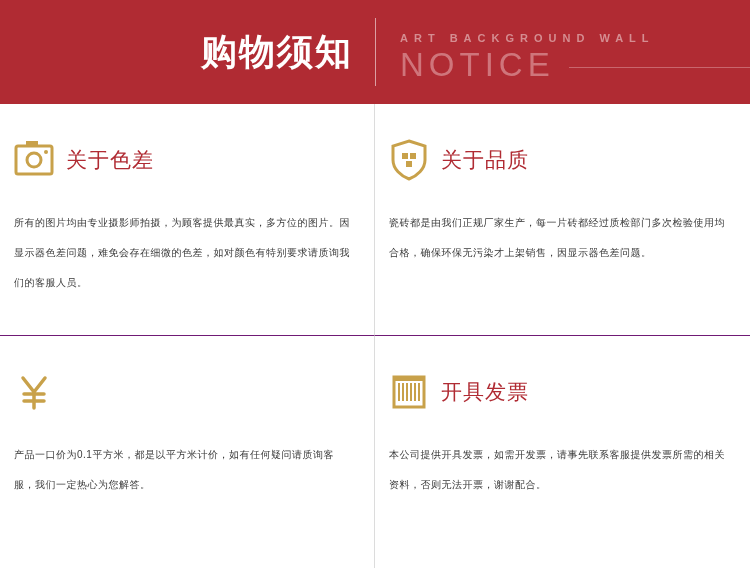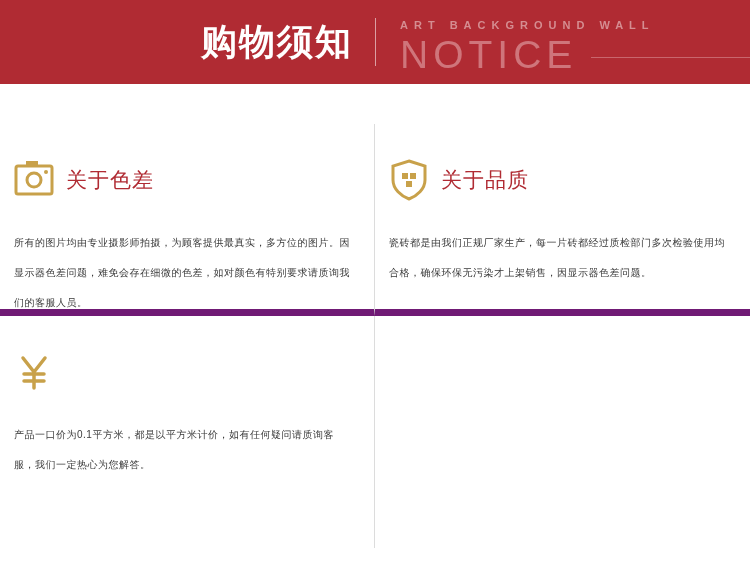--- a/index.html
+++ b/index.html
@@ -17,21 +17,21 @@
   .page {
     position: relative;
     width: 750px;
     height: 568px;
     background: #ffffff;
   }
 
   
   .header {
     position: relative;
-    height: 84px;
+    height: 104px;
     background: #b02b33;
     display: flex;
     align-items: stretch;
     overflow: hidden;
   }
   .header-left {
     width: 375px;
     display: flex;
     align-items: center;
     justify-content: flex-end;
@@ -66,21 +66,21 @@
     font-weight: bold;
     margin-bottom: 4px;
     white-space: nowrap;
   }
   .header-sub-row {
     display: flex;
     align-items: center;
   }
   .header-subtitle {
     color: #cf757b;
-    font-size: 39px;
+    font-size: 33px;
     letter-spacing: 5px;
     line-height: 1;
     font-weight: normal;
     white-space: nowrap;
   }
   .header-rule {
     flex: 1;
     height: 1px;
     background: #c9666d;
     margin-left: 14px;
@@ -99,22 +99,21 @@
   }
   .cell {
     position: relative;
     box-sizing: border-box;
     padding: 30px 22px 0 14px;
   }
   .cell.left {
     border-right: 1px solid #dcdcdc;
   }
   .cell.row1 {
-    border-bottom: 7px solid #701a75;
-    margin-top: 40px;
+    border-bottom: 1px solid #701a75;
   }
 
   .cell-head {
     display: flex;
     align-items: center;
     height: 52px;
     margin-bottom: 22px;
   }
   .cell-icon {
     width: 40px;
@@ -188,15 +187,26 @@
         <svg class="cell-icon" viewBox="0 0 40 44">
           <path d="M9 8 L20 22 L31 8" fill="none" stroke="#c8a14a" stroke-width="3.5" stroke-linecap="round"></path>
           <path d="M20 22 V38" fill="none" stroke="#c8a14a" stroke-width="3.5" stroke-linecap="round"></path>
           <path d="M10 24 H30" fill="none" stroke="#c8a14a" stroke-width="3.5" stroke-linecap="round"></path>
           <path d="M10 31 H30" fill="none" stroke="#c8a14a" stroke-width="3.5" stroke-linecap="round"></path>
         </svg>
       </div>
       <div class="cell-body">产品一口价为0.1平方米，都是以平方米计价，如有任何疑问请质询客服，我们一定热心为您解答。</div>
     </div>
 
+    <div class="cell">
+      <div class="cell-head">
+        <svg class="cell-icon" viewBox="0 0 40 44">
+          <rect x="5" y="7" width="30" height="30" fill="none" stroke="#c8a14a" stroke-width="3"></rect>
+          <path d="M10 13 V31 M14 13 V31 M18 13 V31 M22 13 V31 M26 13 V31 M30 13 V31" stroke="#c8a14a" stroke-width="2"></path>
+          <rect x="5" y="7" width="30" height="4" fill="#c8a14a"></rect>
+        </svg>
+        <div class="cell-title">开具发票</div>
+      </div>
+      <div class="cell-body">本公司提供开具发票，如需开发票，请事先联系客服提供发票所需的相关资料，否则无法开票，谢谢配合。</div>
+    </div>
 
   </div>
 </div>
 
 </body></html>

